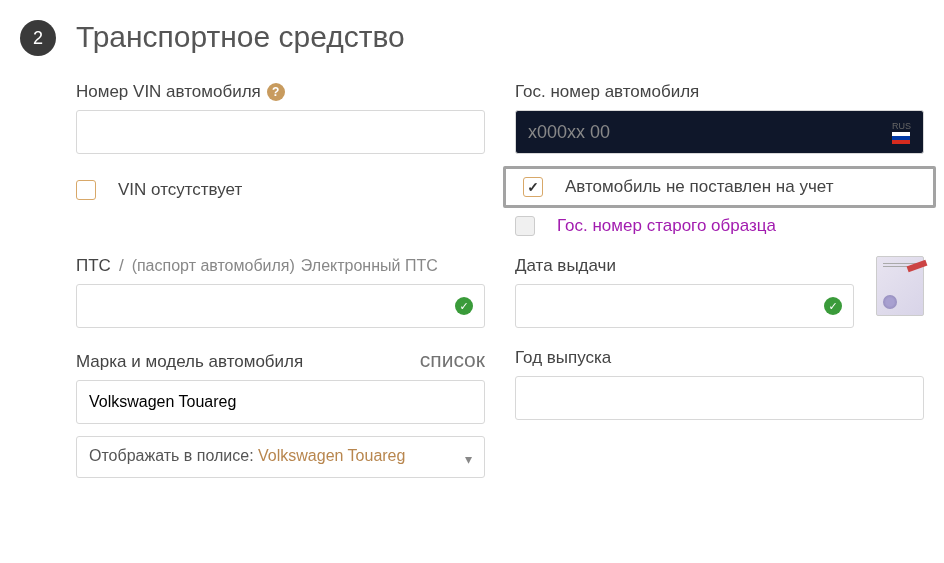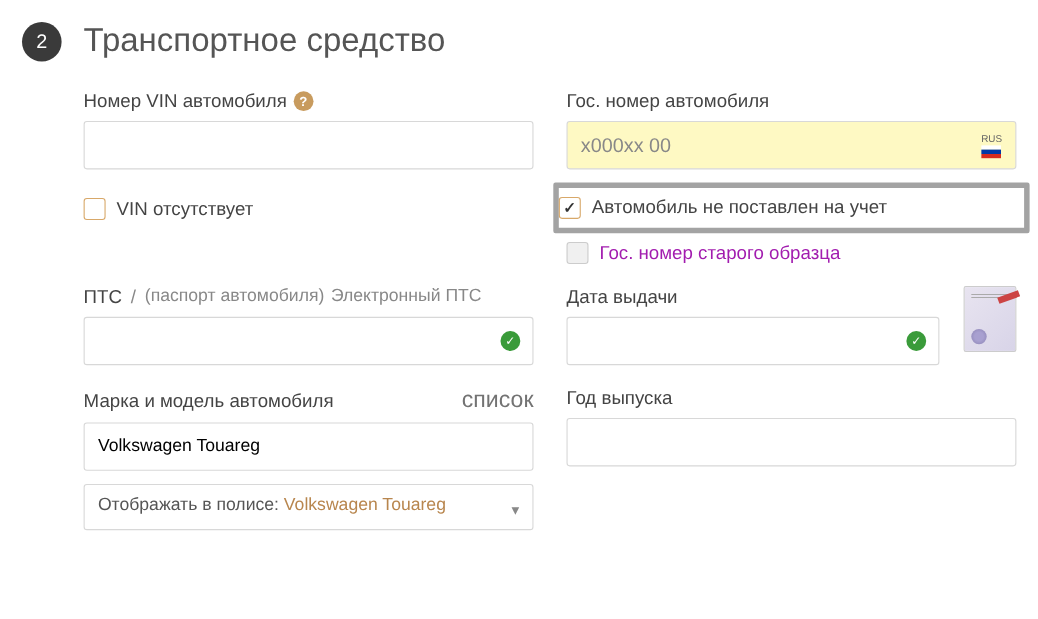--- a/index.html
+++ b/index.html
@@ -93,21 +93,21 @@
       align-items: center;
       justify-content: center;
       color: #fff;
       font-size: 11px;
     }
     .plate-input {
       width: 100%;
       height: 44px;
       border: 1px solid #d8d8d8;
       border-radius: 3px;
-      background: #fef9c3;
+      background: #0f172a;
       display: flex;
       align-items: center;
       padding: 0 12px;
       color: #888;
       font-size: 18px;
       justify-content: space-between;
     }
     .plate-region {
       display: flex;
       flex-direction: column;
@@ -117,21 +117,21 @@
       gap: 1px;
     }
     .flag {
       width: 18px;
       height: 12px;
       display: block;
     }
     .checkbox-row {
       display: flex;
       align-items: flex-end;
-      gap: 10px;
+      gap: 22px;
       font-size: 17px;
       color: #444;
       margin-top: 6px;
     }
     .checkbox {
       width: 20px;
       height: 20px;
       border: 1px solid #d8a869;
       border-radius: 3px;
       display: flex;
@@ -144,22 +144,22 @@
       content: "✓";
       color: #333;
       font-size: 14px;
       font-weight: bold;
     }
     .checkbox.disabled {
       border-color: #ccc;
       background: #f0f0f0;
     }
     .highlighted {
-      border: 5px solid #a3a3a3;
-      padding: 8px 0;
+      border: 3px solid #a3a3a3;
+      padding: 8px 17px;
       margin: -8px -12px;
       border-radius: 2px;
     }
     .disabled-text { color: #a21caf; }
     .link-text {
       color: #737373;
       font-size: 21px;
       cursor: pointer;
     }
     .label-row {

